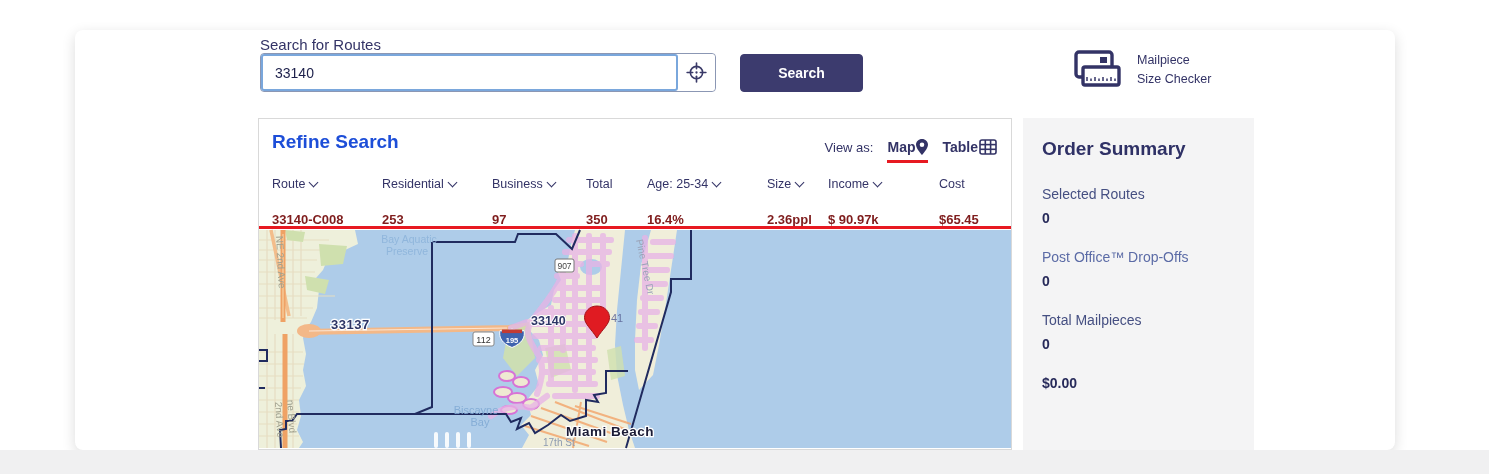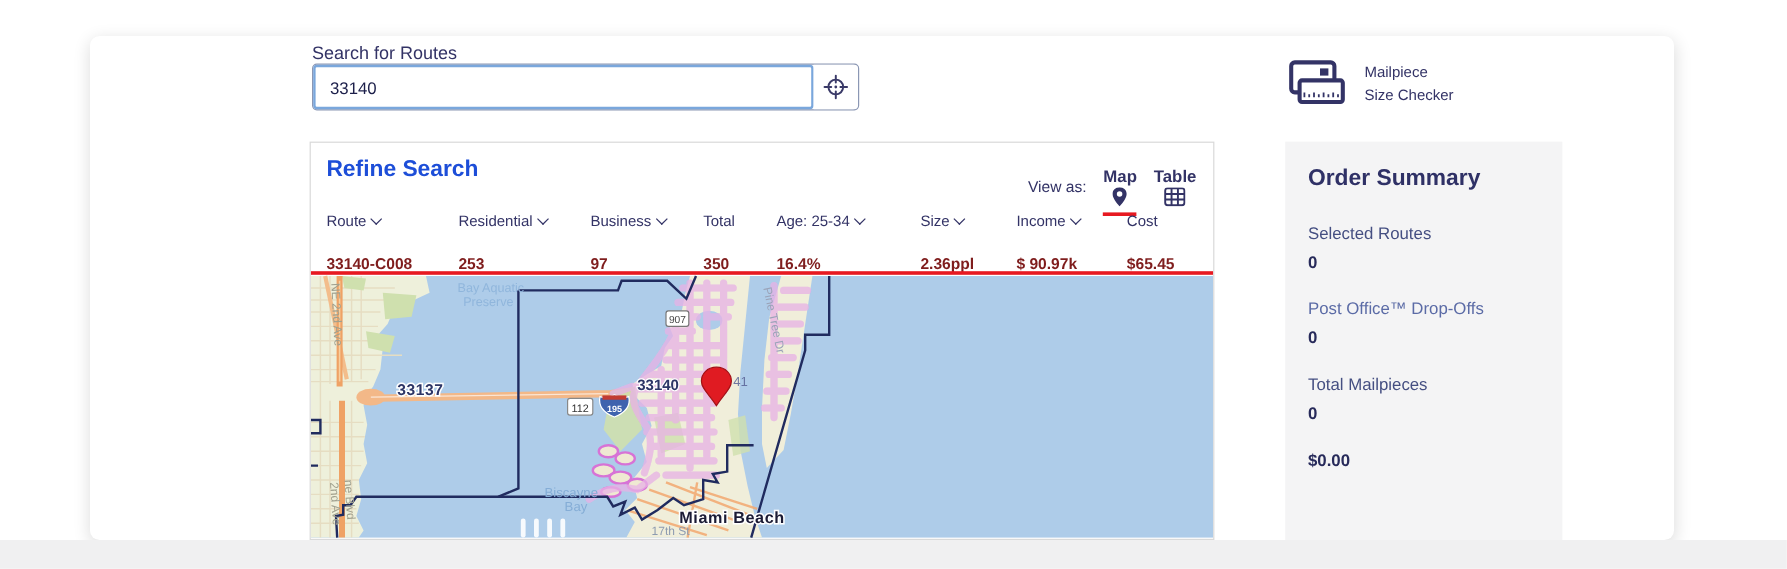--- a/index.html
+++ b/index.html
@@ -20,32 +20,32 @@
     font-size:14px; font-weight:bold; cursor:pointer; font-family:inherit; }
   .btn-search { left:665px; background:#3c3b6e; color:#fff; border:1px solid #3c3b6e; }
   .btn-clear { left:814px; background:#fff; color:#333366; border:1px solid #ababab; }
   .mailpiece { position:absolute; left:998px; top:17px; display:flex; align-items:center; gap:14px; cursor:pointer; }
   .mailpiece-text { font-size:12.5px; font-weight:normal; color:#333366; line-height:1.45; }
   
   .refine { position:absolute; left:183px; top:88px; width:754px; height:332px;
     border:1px solid #d9d9d9; background:#fff; overflow:hidden; }
   .refine-title { position:absolute; left:13px; top:12px; font-size:19px; font-weight:bold; color:#1d4ed8; }
   .view-as { position:absolute; right:14px; top:20px; display:flex; align-items:center; gap:14px; font-size:13px; color:#333366; }
-  .view-opt { display:flex; align-items:center; gap:1px; font-size:14px; font-weight:bold; color:#333366; cursor:pointer;flex-direction:column; }
+  .view-opt { display:flex; align-items:center; gap:1px; font-size:14px; font-weight:bold; color:#333366; cursor:pointer; }
   .view-opt.active { border-bottom:3px solid #e71921; padding-bottom:5px; margin-bottom:-8px; }
   .cols { position:absolute; left:13px; top:58px; width:728px; height:46px; }
   .col { position:absolute; top:0; }
   .col-h { font-size:12.5px; color:#333366; white-space:nowrap; display:flex; align-items:center; gap:5px; }
   .col-v { font-size:13px; font-weight:bold; color:#7f1d1d; margin-top:21px; white-space:nowrap; }
   .chv { width:7px; height:7px; border-right:1.6px solid #333366; border-bottom:1.6px solid #333366;
     transform:rotate(45deg); margin-top:-4px; display:inline-block; }
   .red-line { position:absolute; left:0; top:107px; width:100%; height:3px; background:#e71921; }
   .map-wrap { position:absolute; left:0; top:110px; width:752px; height:220px; cursor:grab; }
   
-  .order { position:absolute; left:996px; top:88px; width:231px; height:332px; background:#f4f4f5; padding:20px 19px; }
+  .order { position:absolute; left:948px; top:88px; width:231px; height:332px; background:#f4f4f5; padding:20px 19px; }
   .order-title { font-size:19px; font-weight:bold; color:#2f3166; margin-bottom:26px; }
   .o-label { font-size:14px; color:#454f82; margin-bottom:8px; display:flex; align-items:center; gap:6px; }
   .o-value { font-size:14px; font-weight:bold; color:#272a5a; margin-bottom:23px; }
   .o-link { font-size:14px; color:#5b6ba6; cursor:pointer; }
   svg text { font-family:"Liberation Sans","DejaVu Sans",sans-serif; }
 </style>
 </head>
 <body>
 
 <div class="card">
@@ -59,20 +59,21 @@
         <circle cx="12" cy="12" r="1.2" fill="#3a3a68"></circle>
         <g stroke="#3a3a68" stroke-width="1.7" stroke-linecap="round">
           <line x1="12" y1="2.2" x2="12" y2="8"></line>
             <line x1="12" y1="16" x2="12" y2="21.8"></line>
           <line x1="2.2" y1="12" x2="8" y2="12"></line>
             <line x1="16" y1="12" x2="21.8" y2="12"></line>
         </g>
       </svg>
     </button>
   </div>
+  <button class="btn btn-search">Search</button>
 
   <div class="mailpiece">
     <svg width="50" height="45" viewBox="0 0 50 45">
       <rect x="3" y="5" width="36" height="25" rx="3" fill="#fff" stroke="#333366" stroke-width="3.4"></rect>
       <rect x="27" y="10" width="7" height="6" fill="#333366"></rect>
       <rect x="10" y="20" width="36" height="18" rx="2" fill="#fff" stroke="#333366" stroke-width="3.4"></rect>
       <g stroke="#333366" stroke-width="1.5">
         <line x1="14" y1="34" x2="14" y2="30"></line>
           <line x1="18" y1="34" x2="18" y2="31.5"></line>
         <line x1="22" y1="34" x2="22" y2="30"></line>
@@ -147,21 +148,21 @@
           </div>
         <div class="col-v">16.4%</div>
         </div>
       <div class="col" style="left:495px">
         <div class="col-h">
             <span>Size</span>
             <span class="chv"></span>
           </div>
         <div class="col-v">2.36ppl</div>
         </div>
-      <div class="col" style="left:575px">
+      <div class="col" style="left:556px">
         <div class="col-h">
             <span>Income</span>
             <span class="chv"></span>
           </div>
         <div class="col-v">$ 90.97k</div>
         </div>
       <div class="col" style="left:667px">
         <div class="col-h">
             <span>Cost</span>
           </div>

